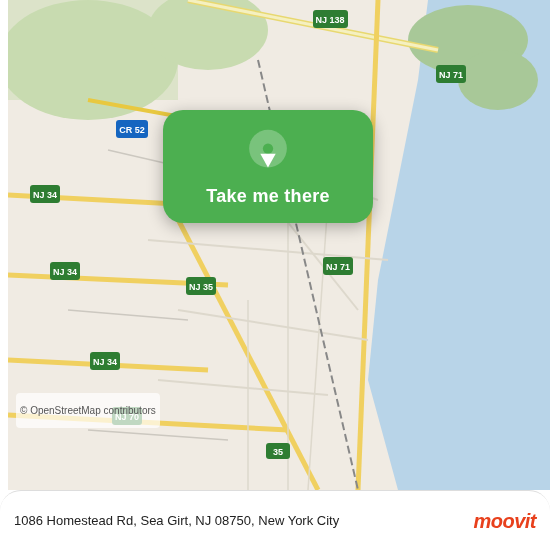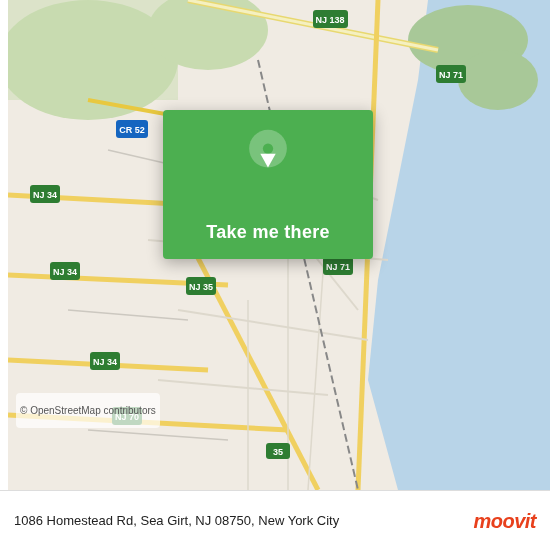--- a/index.html
+++ b/index.html
@@ -27,27 +27,26 @@
       height: 100%;
     }
 
     
     .map-card {
       position: absolute;
       top: 110px;
       left: 155px;
       width: 210px;
       background: #4caf50;
-      border-radius: 4px;
+      border-radius: 20px;
       padding: 18px 20px 16px 20px;
       display: flex;
       flex-direction: column;
       align-items: center;
       box-shadow: 0 4px 16px rgba(0,0,0,0.3);
-      gap: 36px;
     }
 
     .map-card-icon {
       width: 48px;
       height: 48px;
       margin-bottom: 10px;
     }
 
     .take-me-there-btn {
       background: transparent;
@@ -63,20 +62,21 @@
     
     #bottom-bar {
       width: 550px;
       height: 60px;
       background: white;
       display: flex;
       align-items: center;
       justify-content: space-between;
       padding: 0 14px;
       border-top: 1px solid #ddd;
+      border-radius: 21px;
     }
 
     .bottom-address {
       font-size: 13px;
       color: #222;
       font-weight: 500;
       flex: 1;
     }
 
     .moovit-logo {

